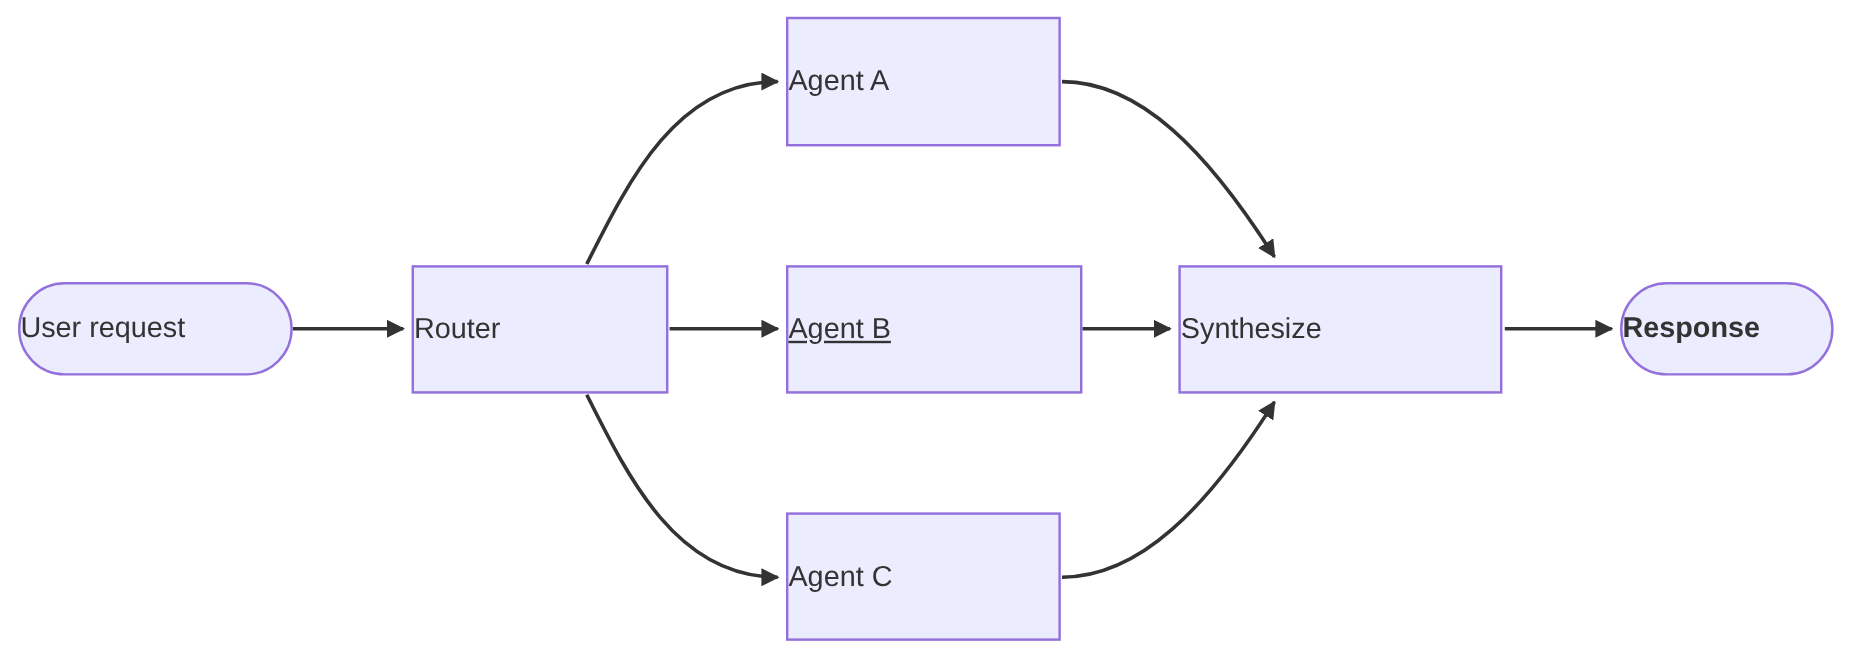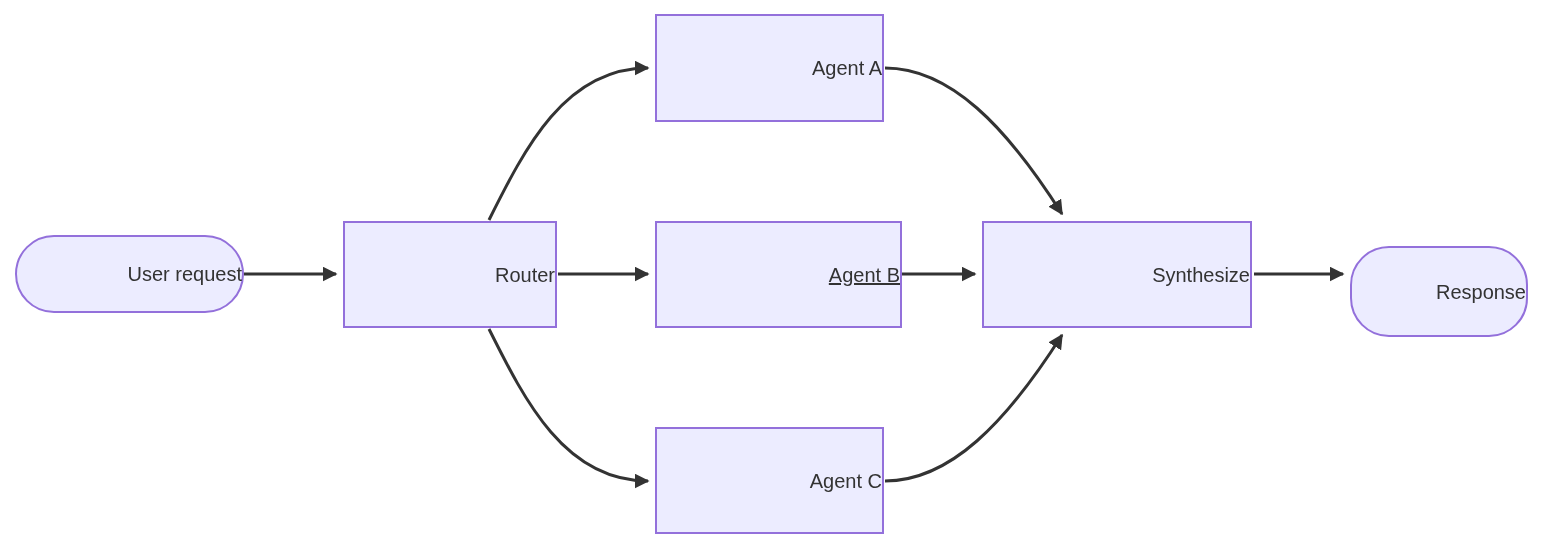--- a/index.html
+++ b/index.html
@@ -24,26 +24,26 @@
   }
   .edge-layer path.edge {
     fill: none;
     stroke: var(--edge-color, #333333);
     stroke-width: 3;
   }
   .node {
     position: absolute;
     display: flex;
     align-items: center;
-    justify-content: flex-end;
+    justify-content: flex-start;
     background: var(--node-fill, #ECECFF);
     border: 2px solid var(--node-border, #9370DB);
     box-sizing: border-box;
     color: var(--text-color, #333333);
-    font-size: 20px;
+    font-size: 24px;
     line-height: 1;
     text-align: center;
   }
   .node.stadium {
     border-radius: 39px;
     border-width: 2.5px;
   }
   .node span {
     white-space: nowrap;
   }
@@ -87,17 +87,17 @@
   </div>
 
   <div class="node" style="left:982px; top:221px; width:270px; height:107px;">
     <span>Synthesize</span>
   </div>
 
   <div class="node" style="left:655px; top:427px; width:229px; height:107px;">
     <span>Agent C</span>
   </div>
 
-  <div class="node stadium" style="left:1350px; top:246px; width:178px; height:91px;">
+  <div class="node stadium" style="left:1350px; top:235px; width:178px; height:78px;font-weight:bold;">
     <span>Response</span>
   </div>
 
 </div>
 
 </body></html>

